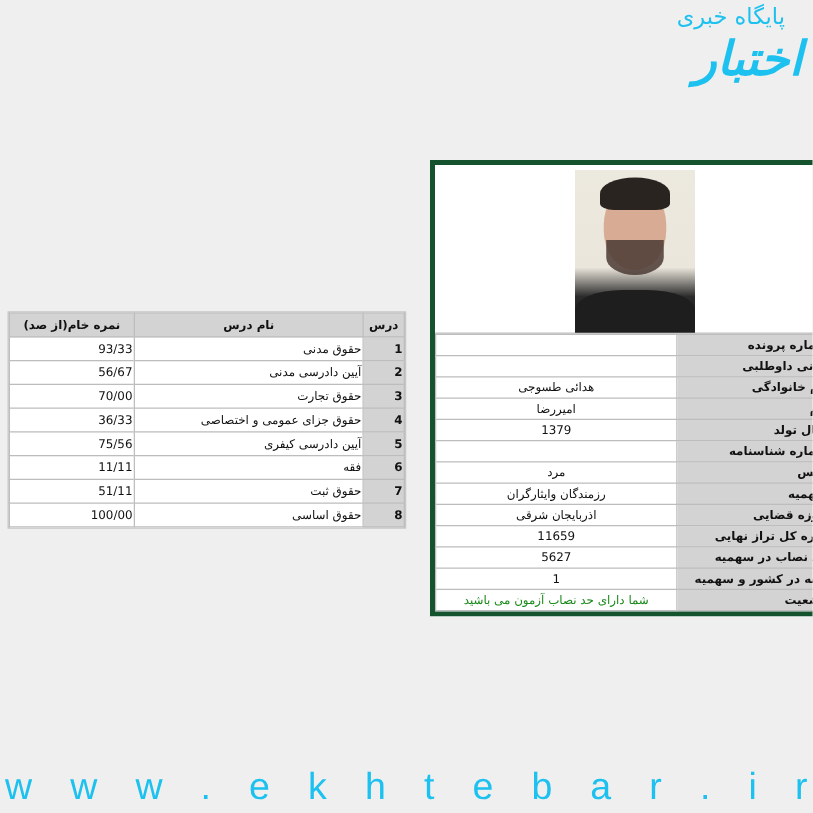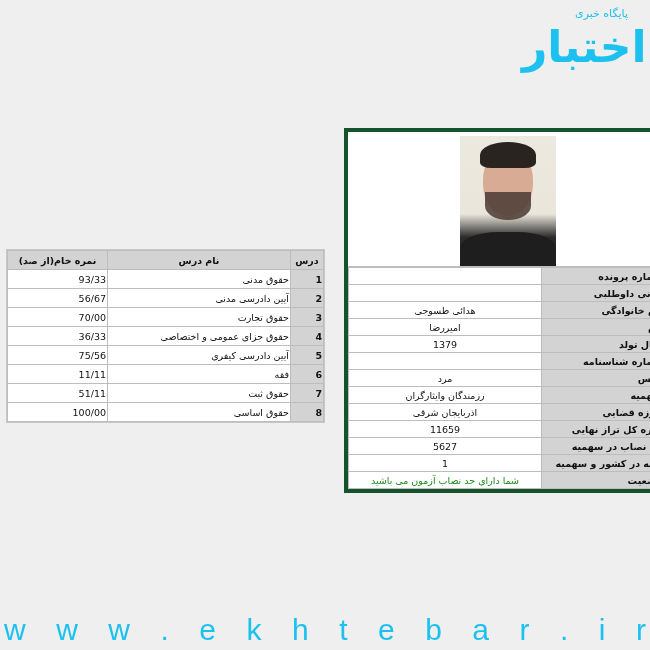--- a/index.html
+++ b/index.html
@@ -1,19 +1,19 @@
 <!DOCTYPE html>
 <html><head>
 <meta charset="utf-8">
 <style>
   html, body { margin:0; padding:0; }
   body { width:650px; height:650px; background:#efefef; position:relative; overflow:hidden; font-family:"DejaVu Sans", sans-serif; }
   .logo { position:absolute; right:8px; top:6px; width:120px; height:78px; text-align:right; color:#1cc1ef; }
-  .logo .sub { font-size:11px; line-height:16px; margin-right:14px; }
-  .logo .main { font-size:44px; font-weight:bold; line-height:50px; letter-spacing:-1px; }
+  .logo .sub { font-size:18px; line-height:16px; margin-right:14px; }
+  .logo .main { font-size:38px; font-weight:bold; line-height:50px; letter-spacing:-1px;font-style:italic; }
   .card { position:absolute; left:344px; top:128px; width:319px; background:#fff; border:4px solid #14532d; }
   .photo-row { height:134px; border-bottom:1px solid #bdbdbd; position:relative; }
   .photo { position:absolute; left:112px; top:4px; width:96px; height:130px; background:linear-gradient(180deg,#ece9df 0%,#ebe6dc 60%,#2a2a2a 78%,#1d1d1d 100%); overflow:hidden; }
   .photo .head { position:absolute; left:23px; top:14px; width:50px; height:66px; background:#d8ab94; border-radius:45% 45% 48% 48%; }
   .photo .hair { position:absolute; left:20px; top:6px; width:56px; height:26px; background:#2a2420; border-radius:50% 50% 20% 20%; }
   .photo .beard { position:absolute; left:25px; top:56px; width:46px; height:28px; background:#4a3a32; border-radius:0 0 50% 50%; opacity:.85; }
   .photo .shirt { position:absolute; left:0; top:96px; width:96px; height:40px; background:#1e1e1e; border-radius:40% 40% 0 0; }
   table { border-collapse:collapse; }
   .info { width:319px; direction:rtl; font-size:9.5px; }
   .info td { height:16px; border:1px solid #bdbdbd; padding:0 4px; }

